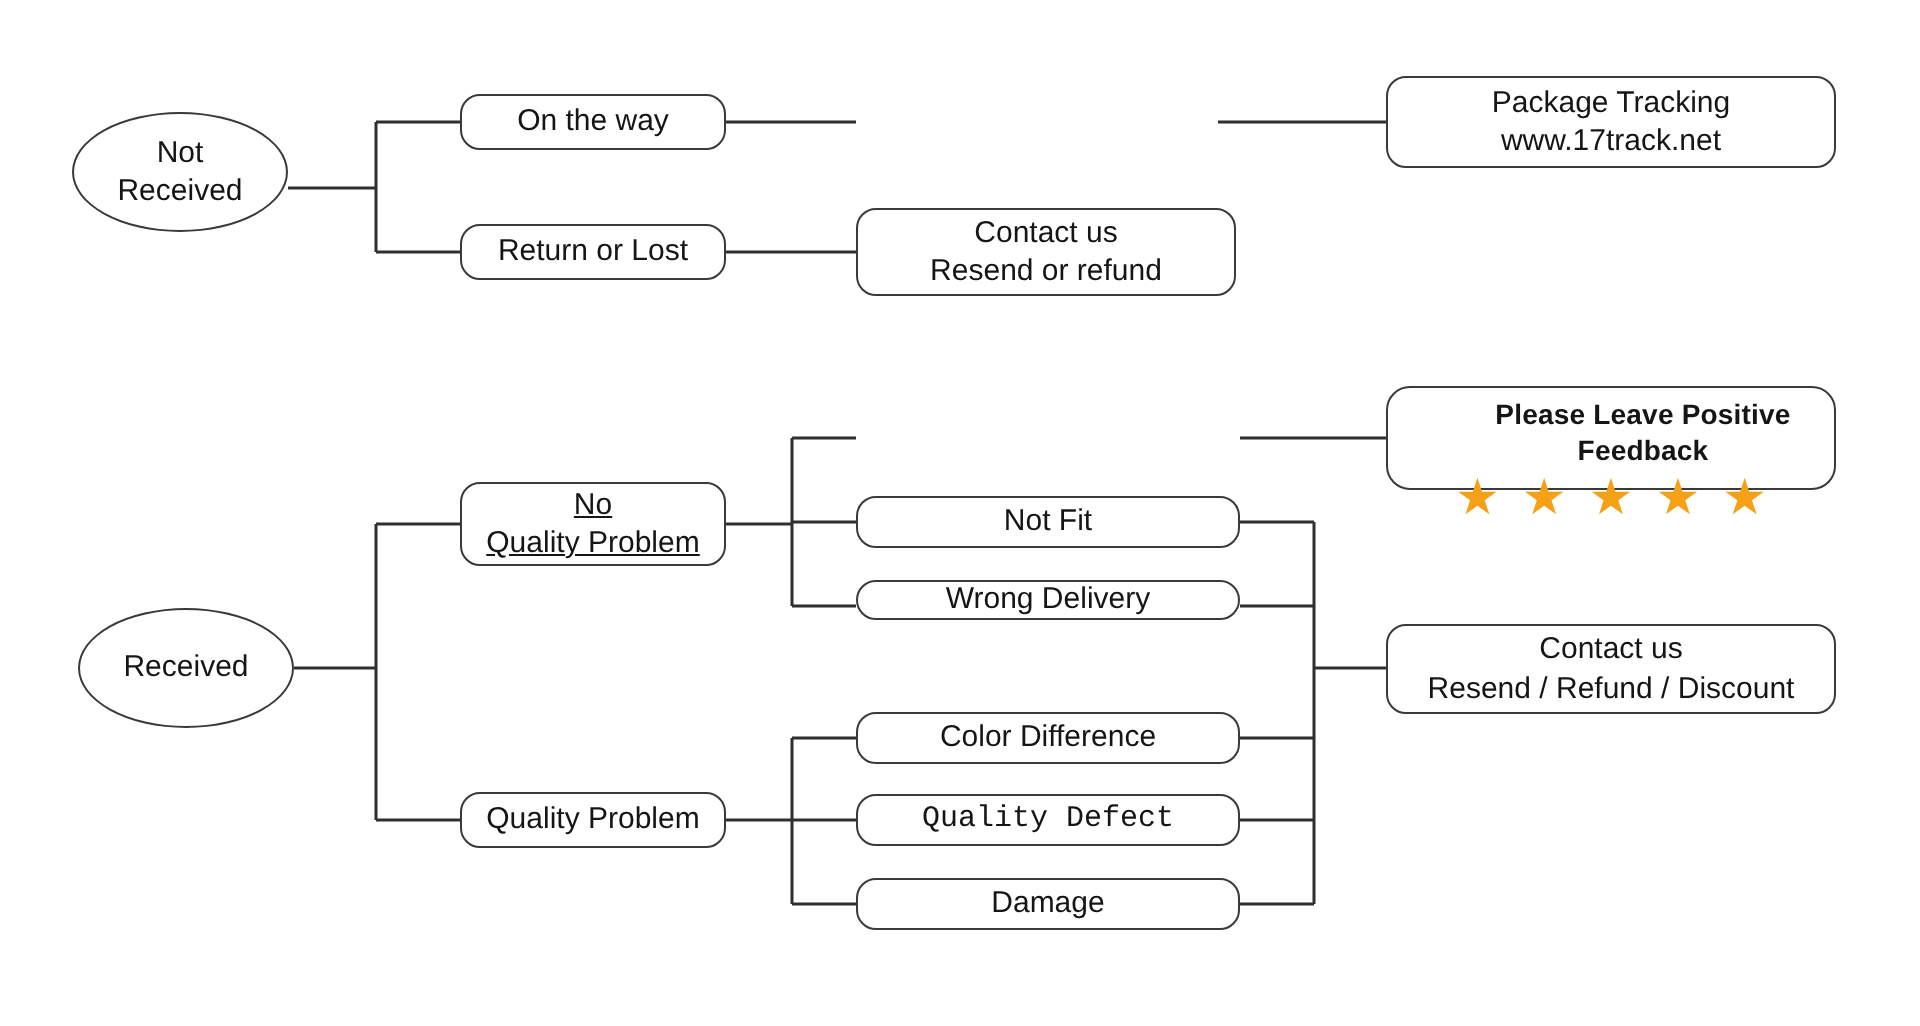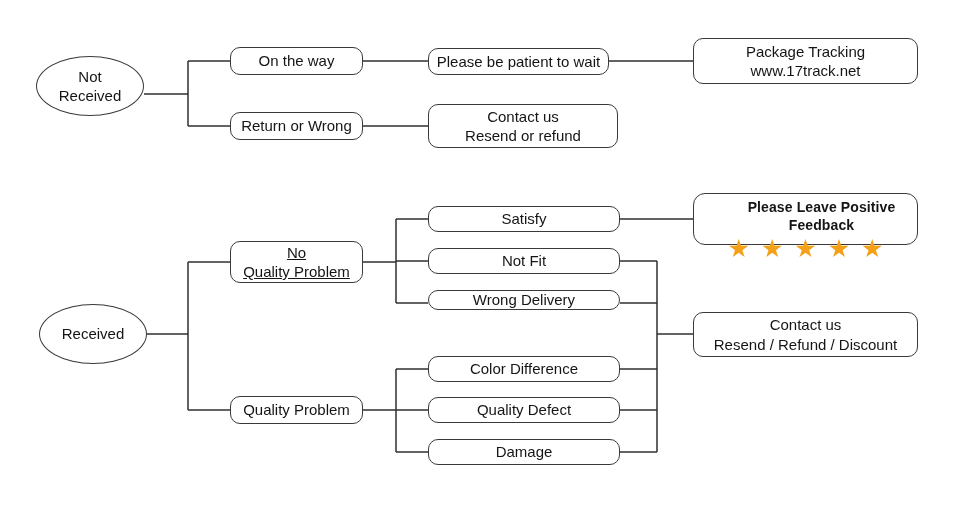--- a/index.html
+++ b/index.html
@@ -86,48 +86,46 @@
     <line x1="657" y1="334" x2="693" y2="334"></line>
   </svg>
 
   <div class="node ellipse" style="left:36px;top:56px;width:108px;height:60px;">Not
 Received</div>
 
   <div class="node ellipse" style="left:39px;top:304px;width:108px;height:60px;">Received</div>
 
   <div class="node box" style="left:230px;top:47px;width:133px;height:28px;">On the way</div>
 
-  <div class="node box" style="left:230px;top:112px;width:133px;height:28px;">Return or Wrong</div>
+  <div class="node box" style="left:230px;top:112px;width:133px;height:28px;">Return or Lost</div>
 
-  <div class="node box" style="left:428px;top:48px;width:181px;height:27px;">Please be patient to wait</div>
 
   <div class="node box" style="left:693px;top:38px;width:225px;height:46px;">Package Tracking
 www.17track.net</div>
 
   <div class="node box" style="left:428px;top:104px;width:190px;height:44px;">Contact us
 Resend or refund</div>
 
   <div class="node box" style="left:230px;top:241px;width:133px;height:42px;text-decoration:underline;">No
 Quality Problem</div>
 
   <div class="node box" style="left:230px;top:396px;width:133px;height:28px;">Quality Problem</div>
 
-  <div class="node box" style="left:428px;top:206px;width:192px;height:26px;">Satisfy</div>
 
   <div class="node box" style="left:428px;top:248px;width:192px;height:26px;">Not Fit</div>
 
   <div class="node box" style="left:428px;top:290px;width:192px;height:20px;">Wrong Delivery</div>
 
   <div class="node box feedback" style="left:693px;top:193px;width:225px;height:52px;">
     <div class="fb-title">Please Leave Positive Feedback</div>
     <div class="stars">★★★★★</div>
   </div>
 
   <div class="node box" style="left:693px;top:312px;width:225px;height:45px;">Contact us
 Resend / Refund / Discount</div>
 
   <div class="node box" style="left:428px;top:356px;width:192px;height:26px;">Color Difference</div>
 
-  <div class="node box" style="left:428px;top:397px;width:192px;height:26px;">Quality Defect</div>
+  <div class="node box" style="left:428px;top:397px;width:192px;height:26px;font-family:Liberation Mono, monospace;">Quality Defect</div>
 
   <div class="node box" style="left:428px;top:439px;width:192px;height:26px;">Damage</div>
 
 </div>
 
 </body></html>

